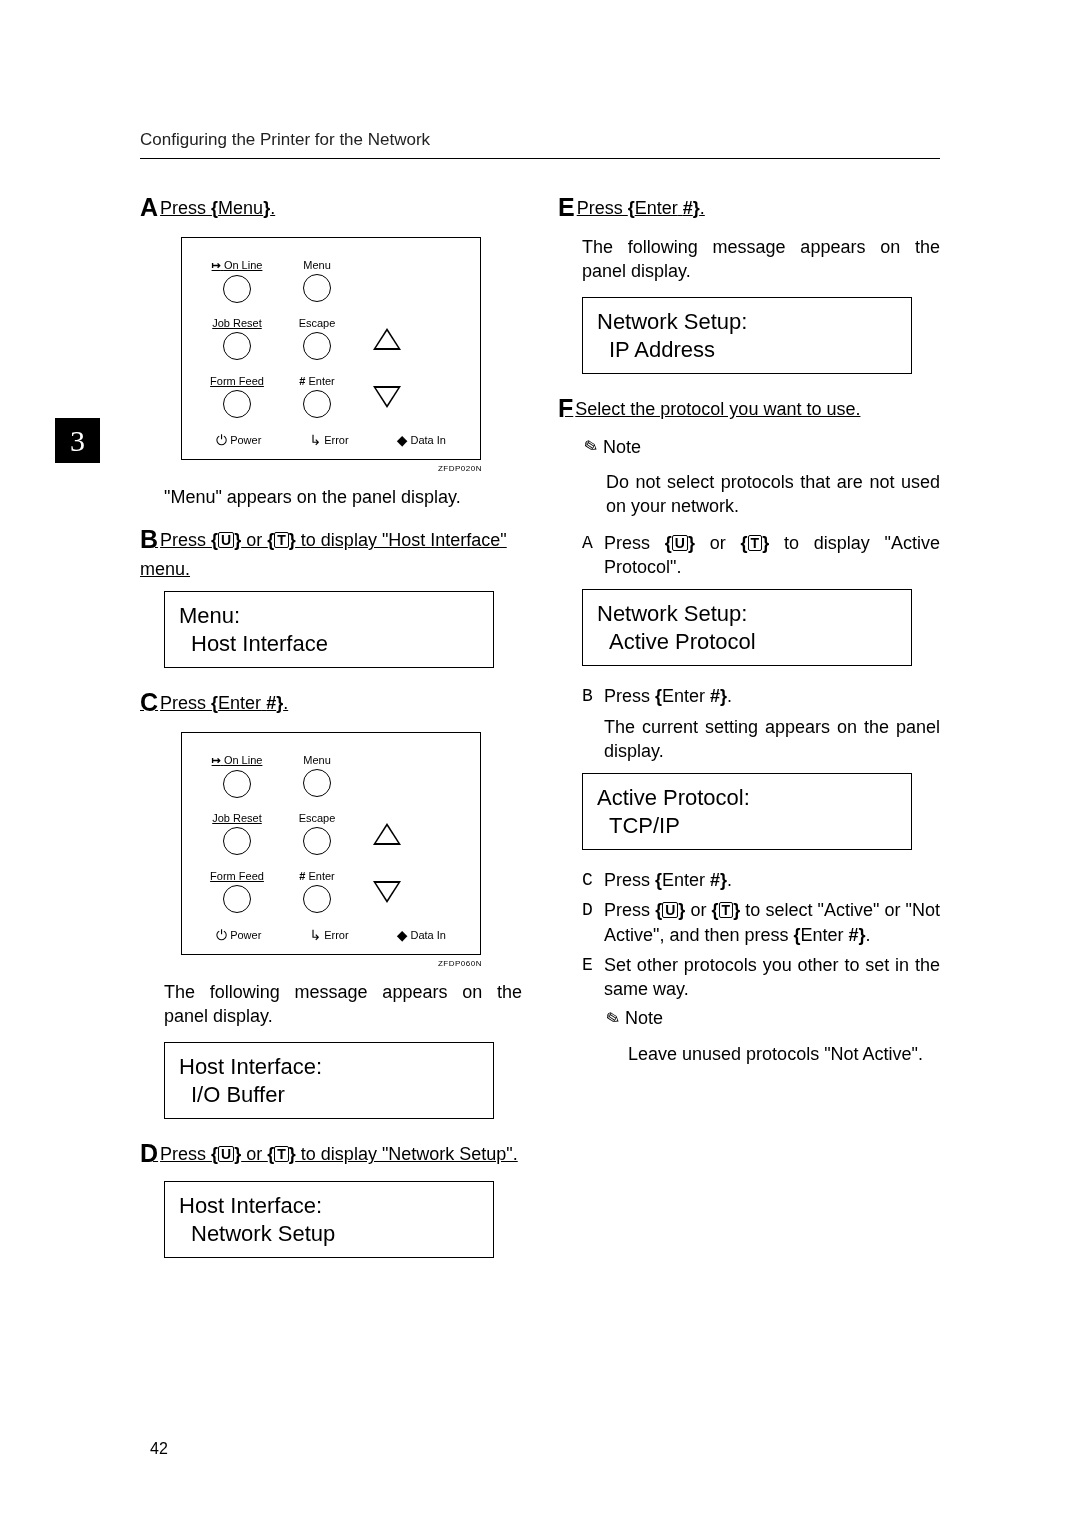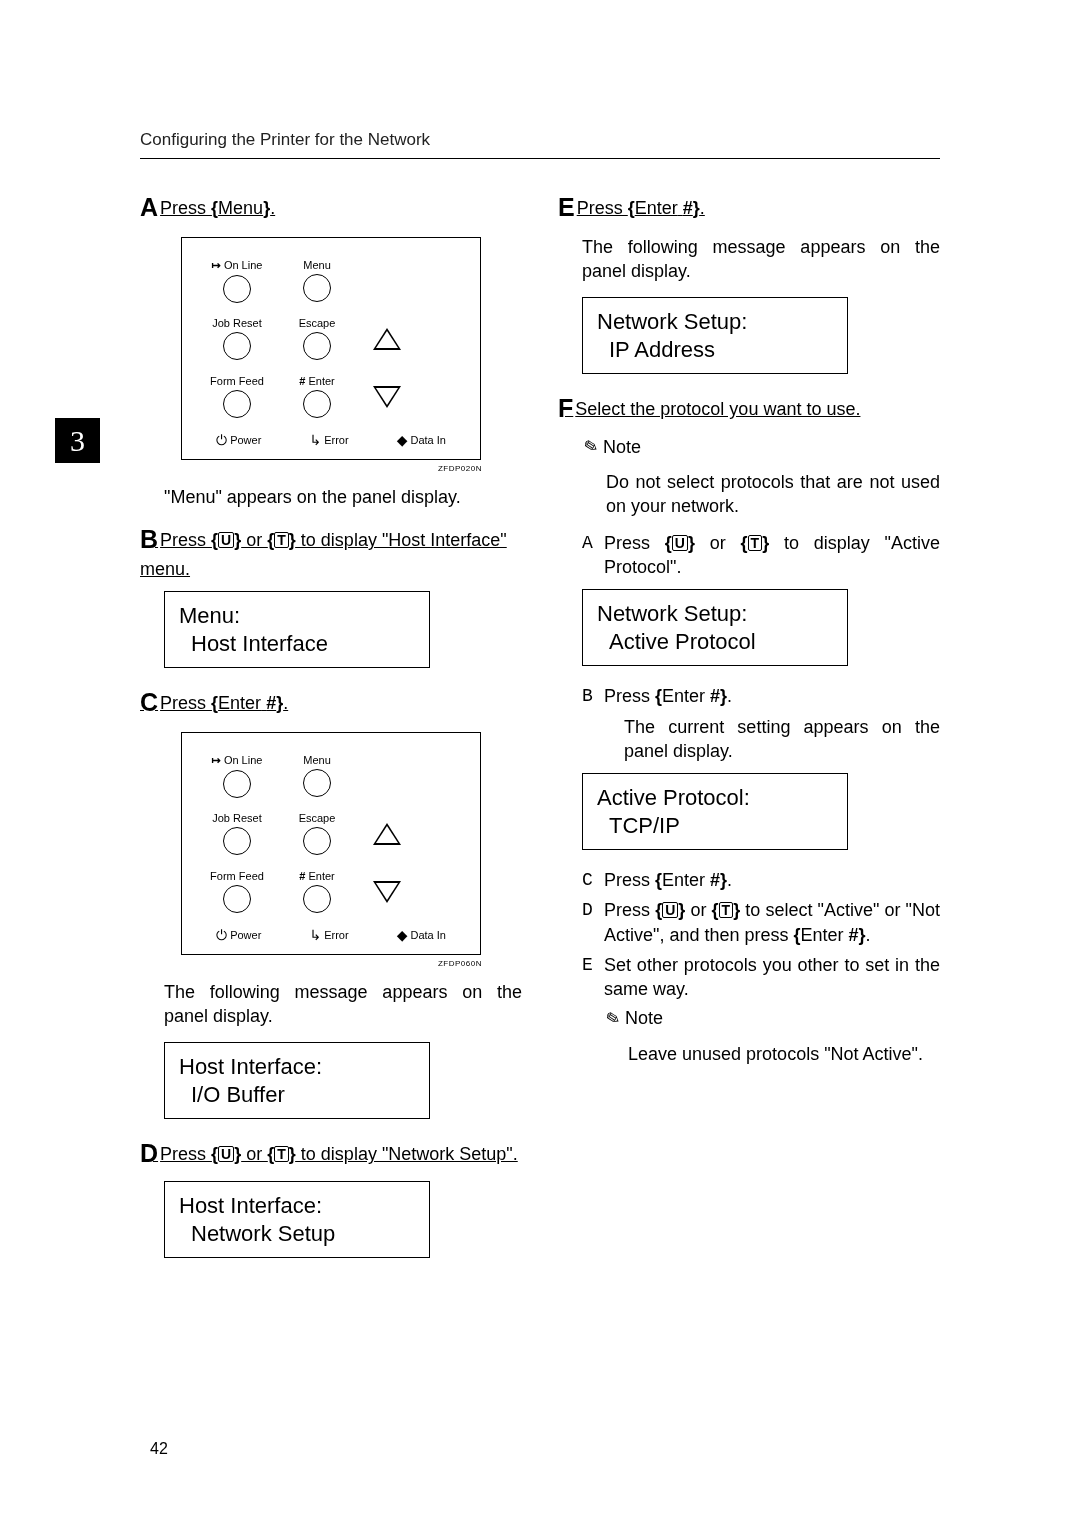--- a/index.html
+++ b/index.html
@@ -74,21 +74,21 @@
     align-items: center;
     height: 58px;
   }
   .panel-cell {
     width: 70px;
     display: flex;
     flex-direction: column;
     align-items: center;
     gap: 3px;
   }
-  .panel-cell.wide { width: 90px; }
+  .panel-cell.wide { width: 90px; text-decoration: underline; }
   .small-label { font-size: 11px; white-space: nowrap; }
   .btn-circle {
     width: 28px; height: 28px;
     border: 1.5px solid #000;
     border-radius: 50%;
     background: #fff;
   }
   .tri-up, .tri-down {
     width: 0; height: 0;
   }
@@ -139,21 +139,21 @@
     margin: 10px 0 14px 24px;
     text-align: justify;
   }
   .lcd {
     border: 1.5px solid #000;
     padding: 10px 14px;
     margin: 10px 0 18px 24px;
     font-family: Arial, sans-serif;
     font-size: 22px;
     line-height: 1.25;
-    width: 266px;
+    width: 330px;
   }
   .lcd-indent { padding-left: 12px; }
   .note-head {
     display:flex; align-items:center; gap:6px;
     font-size: 18px; margin: 6px 0 4px 24px;
   }
   .pencil { font-style: italic; transform: rotate(-20deg); display:inline-block; }
   .note-body {
     font-size: 18px; line-height:1.35;
     margin: 12px 0 12px 48px;
@@ -167,21 +167,21 @@
     display: flex;
   }
   .substep .sub-letter {
     font-family: "Courier New", monospace;
     width: 22px;
     flex-shrink: 0;
   }
   .substep .sub-body { flex: 1; }
   .sub-indent {
     font-size: 18px; line-height:1.35;
-    margin: 4px 0 10px 66px;
+    margin: 4px 0 10px 46px;
     text-align: justify;
   }
   .page-number {
     position: absolute;
     left: 150px;
     bottom: 70px;
     font-size: 16px;
   }
   .arrow-key {
     display:inline-block;

